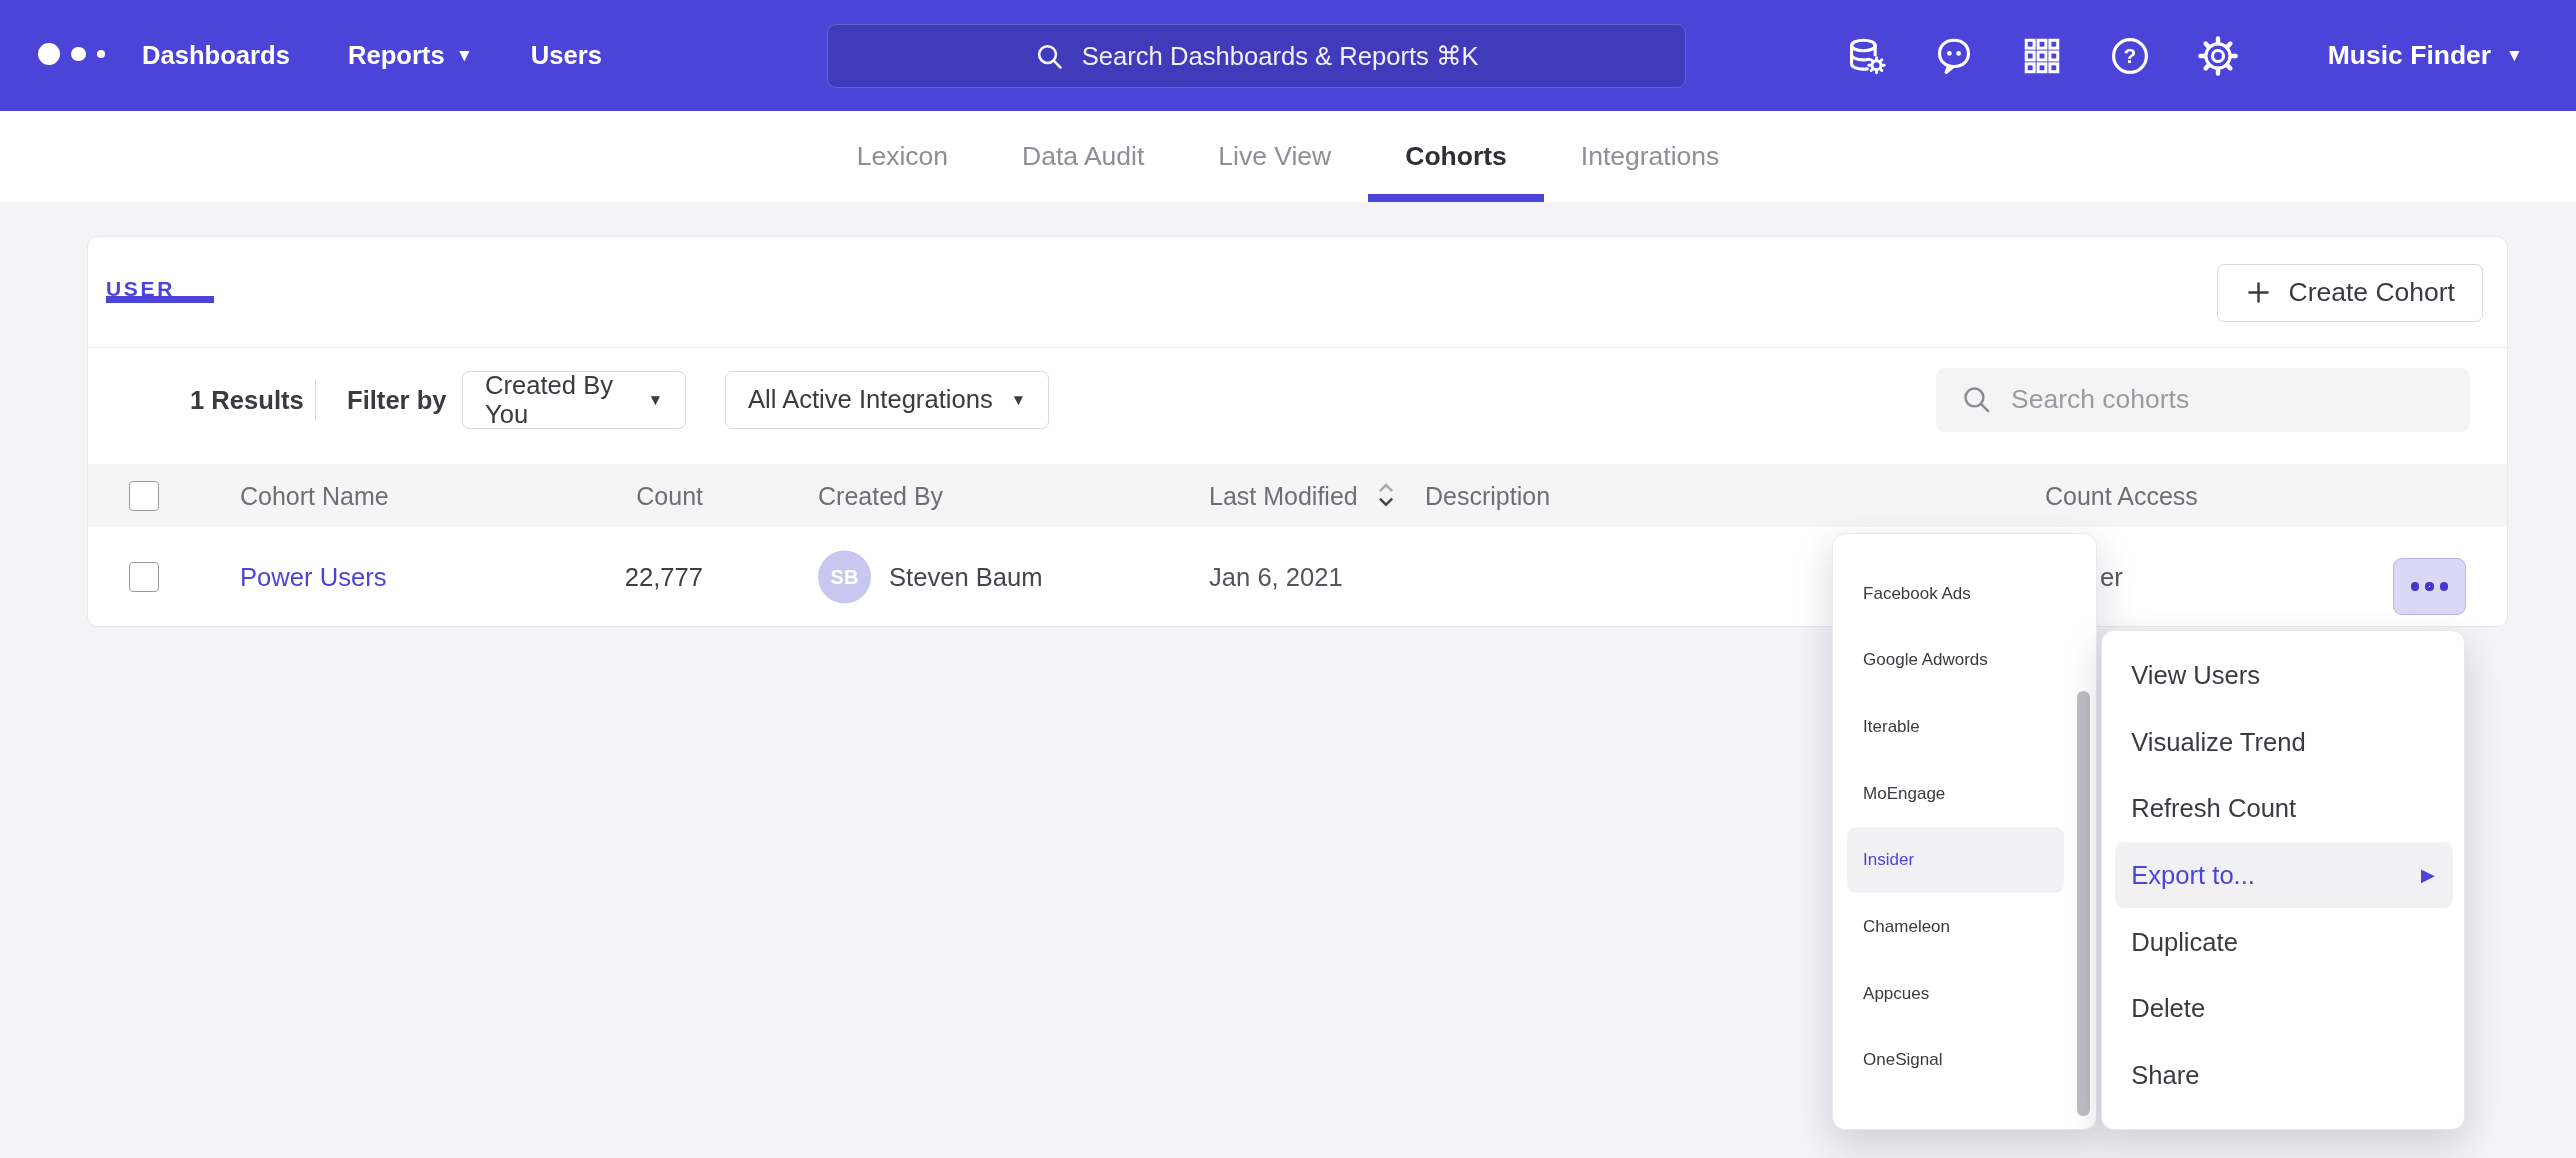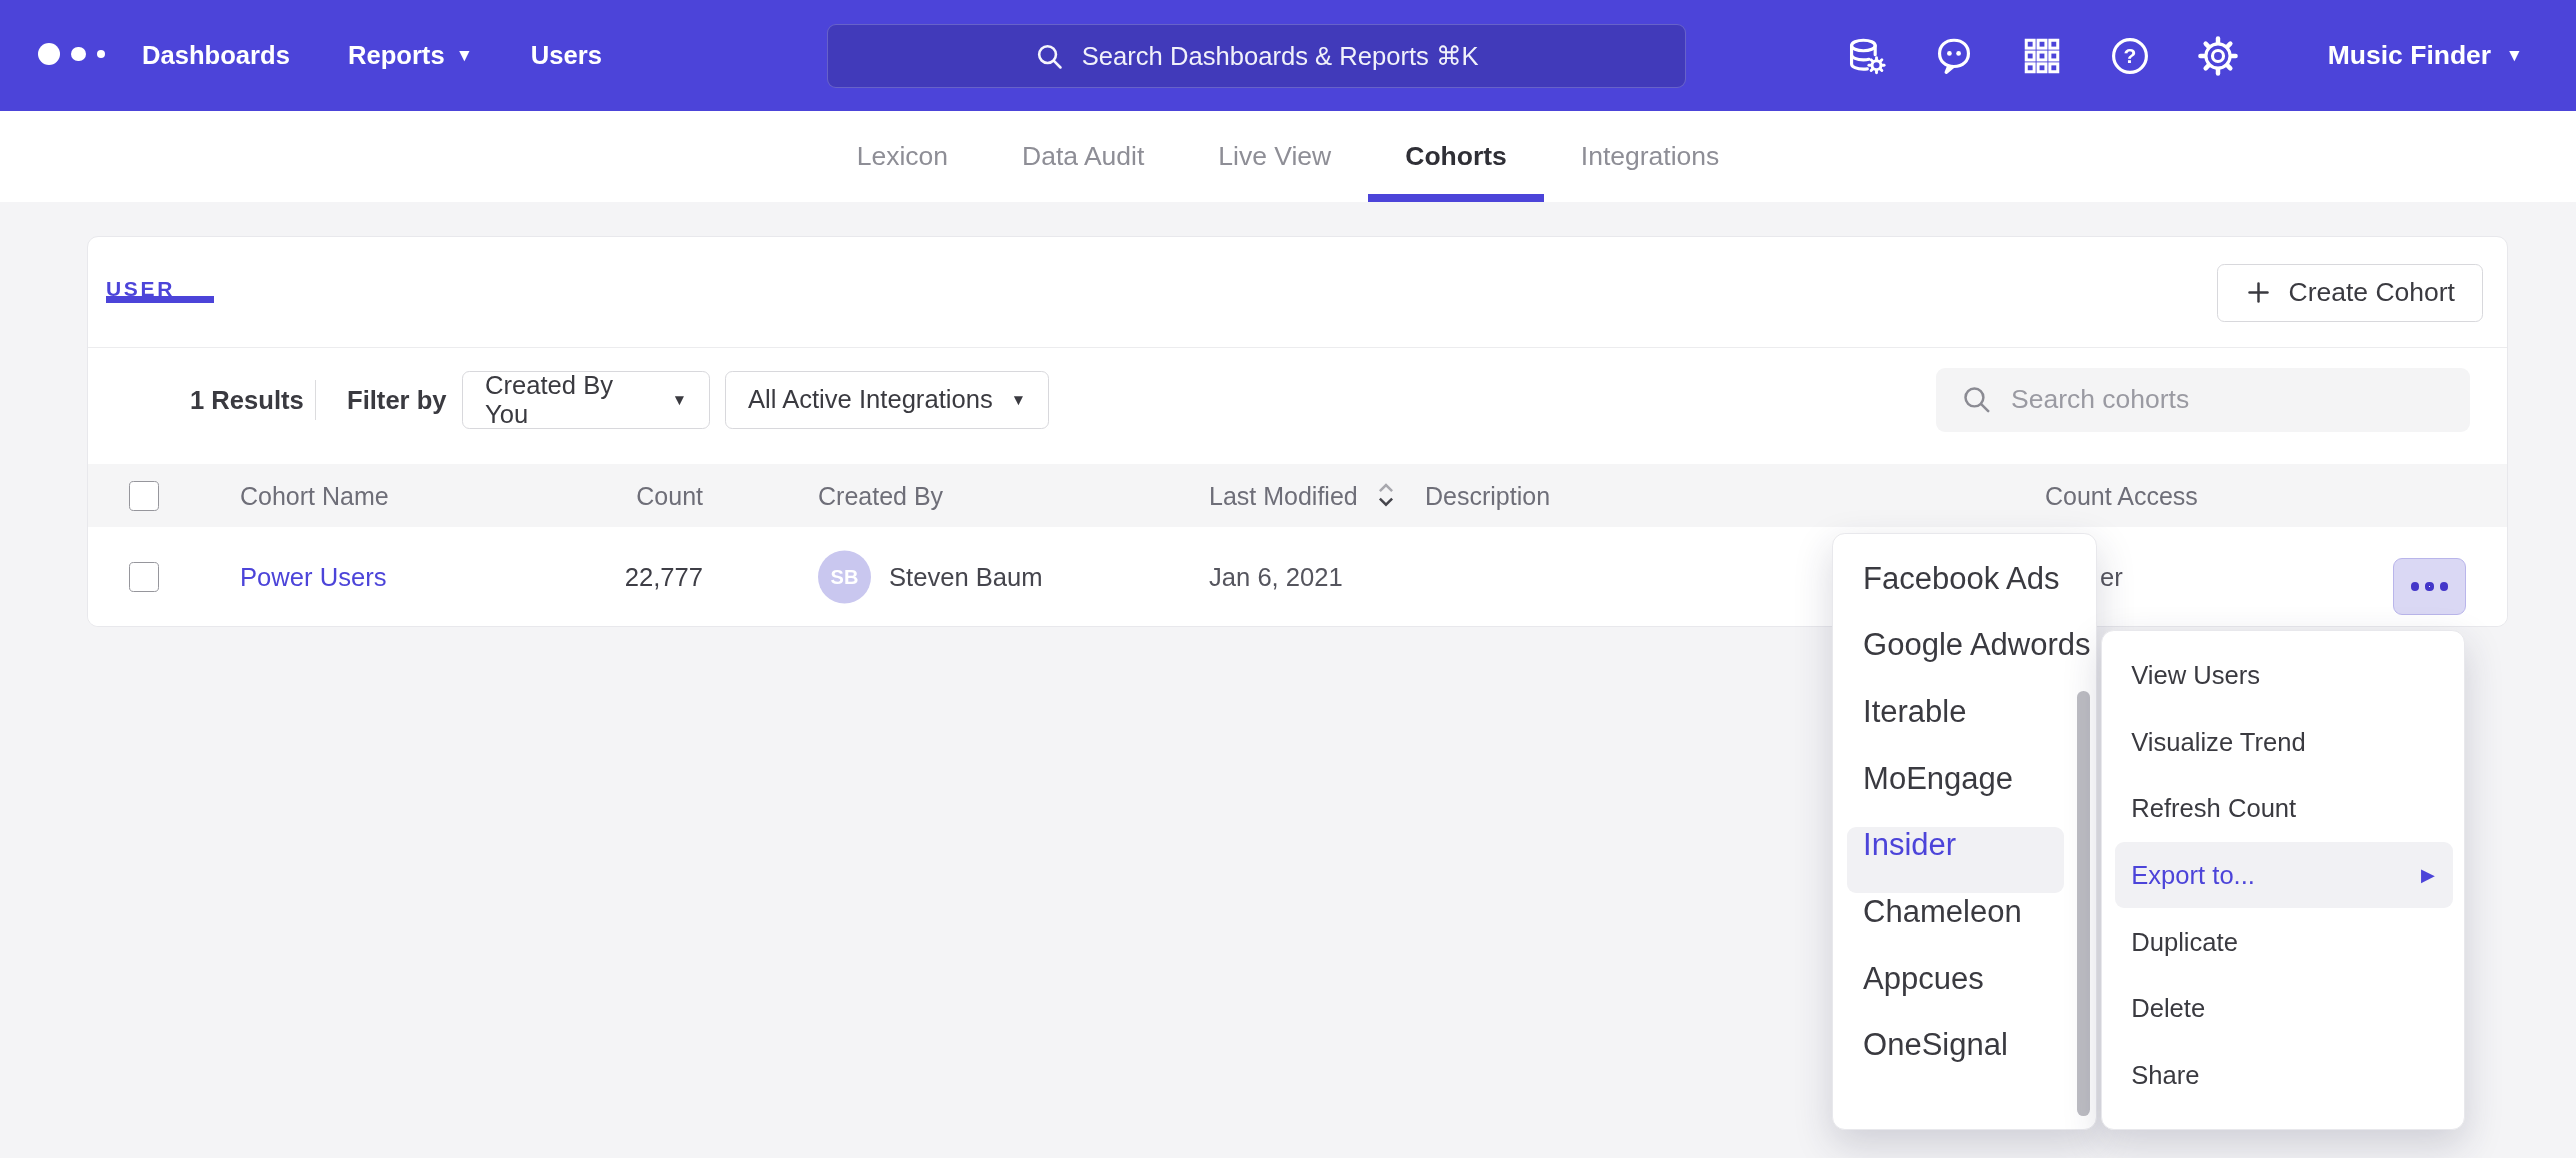--- a/index.html
+++ b/index.html
@@ -43,21 +43,21 @@
                 border:0.9px solid #d8d8dc; border-radius:7.3px; display:flex; align-items:center; gap:16.4px;
                 font-size:26.5px; color:#3a3a40; font-weight:500; cursor:pointer; }
 
   .filterbar { position:absolute; left:0; top:112px; width:100%; height:101px; }
   .results { position:absolute; left:102px; top:50%; transform:translateY(-50%); font-size:25.6px; font-weight:600; color:#3a3a40; }
   .vdiv { position:absolute; left:227px; top:50%; transform:translateY(-50%); width:0.9px; height:40px; background:#dcdcde; }
   .filterby { position:absolute; left:259px; top:50%; transform:translateY(-50%); font-size:25.6px; font-weight:600; color:#3a3a40; }
   .dropdown { position:absolute; top:50%; transform:translateY(-50%); height:58px; border:0.9px solid #d8d8dc; border-radius:7.3px;
               background:#fff; display:flex; align-items:center; justify-content:space-between; padding:0 22px;
               font-size:25.6px; font-weight:500; color:#3a3a40; cursor:pointer; }
-  .dd1 { left:374px; width:248px; }
+  .dd1 { left:374px; width:224px; }
   .dd2 { left:637px; width:324px; }
   .dd-caret { font-size:15.5px; color:#3a3a40; margin-left:16.4px; }
   .csearch { position:absolute; right:37px; top:50%; transform:translateY(-50%); width:534px; height:64px;
              background:#f4f4f5; border-radius:9px; display:flex; align-items:center; gap:18px; padding:0 24px; cursor:text; }
   .csearch span { color:#9a9aa2; font-size:26.5px; }
 
   .thead { position:absolute; left:0; top:227px; width:100%; height:64px; background:#f5f5f6;
            font-size:25px; color:#6e6e78; }
   .thead .cell { position:absolute; top:50%; transform:translateY(-50%); white-space:nowrap; }
   .trow { position:absolute; left:0; top:290px; width:100%; height:100px; background:#fff; font-size:25.6px; }
@@ -81,22 +81,22 @@
   .access-frag { left:2012px; color:#55555e; }
 
   .more-btn { position:absolute; left:2305px; top:31px; width:73px; height:57px; background:#dad8f4;
               border:1.8px solid #b9b5ea; border-radius:9px; display:flex; align-items:center; justify-content:center; gap:6.4px; cursor:pointer; }
   .ring { width:8.2px; height:8.2px; border:4.6px solid #4336c9; border-radius:50%; background:#fff; }
 
   
   .submenu { position:absolute; left:1832px; top:533px; width:265px; height:597px; background:#fff;
              border:0.9px solid #e8e8ec; border-radius:12.8px; overflow:hidden; z-index:20;
              box-shadow:0 14.6px 38px rgba(40,40,70,0.18); }
-  .sm-item { position:absolute; left:13.7px; width:217px; height:66px; display:flex; 
-             padding-left:16.4px; font-size:31px; color:#3a3a40; border-radius:9px; cursor:pointer; white-space:nowrap; }
+  .sm-item { position:absolute; left:13.7px; width:217px; height:66px; display:flex; align-items:center;
+             padding-left:16.4px; font-size:17px; color:#3a3a40; border-radius:9px; cursor:pointer; white-space:nowrap; }
   .sm-item.hl { background:#f1f1f4; color:#4c44d9; }
   .sm-scroll { position:absolute; right:6.4px; top:157px; width:12.8px; height:425px; background:#bdbdc3; border-radius:6.4px; cursor:grab; }
 
   
   .ctxmenu { position:absolute; left:2101px; top:630px; width:364px; height:500px; background:#fff;
              border:0.9px solid #e8e8ec; border-radius:12.8px; z-index:30;
              box-shadow:0 14.6px 38px rgba(40,40,70,0.18); }
   .cm-item { position:absolute; left:12.8px; width:338px; height:66px; display:flex; align-items:center;
              justify-content:space-between; padding:0 18px 0 16.4px; font-size:25.6px; color:#3a3a40;
              border-radius:9px; cursor:pointer; white-space:nowrap; }

